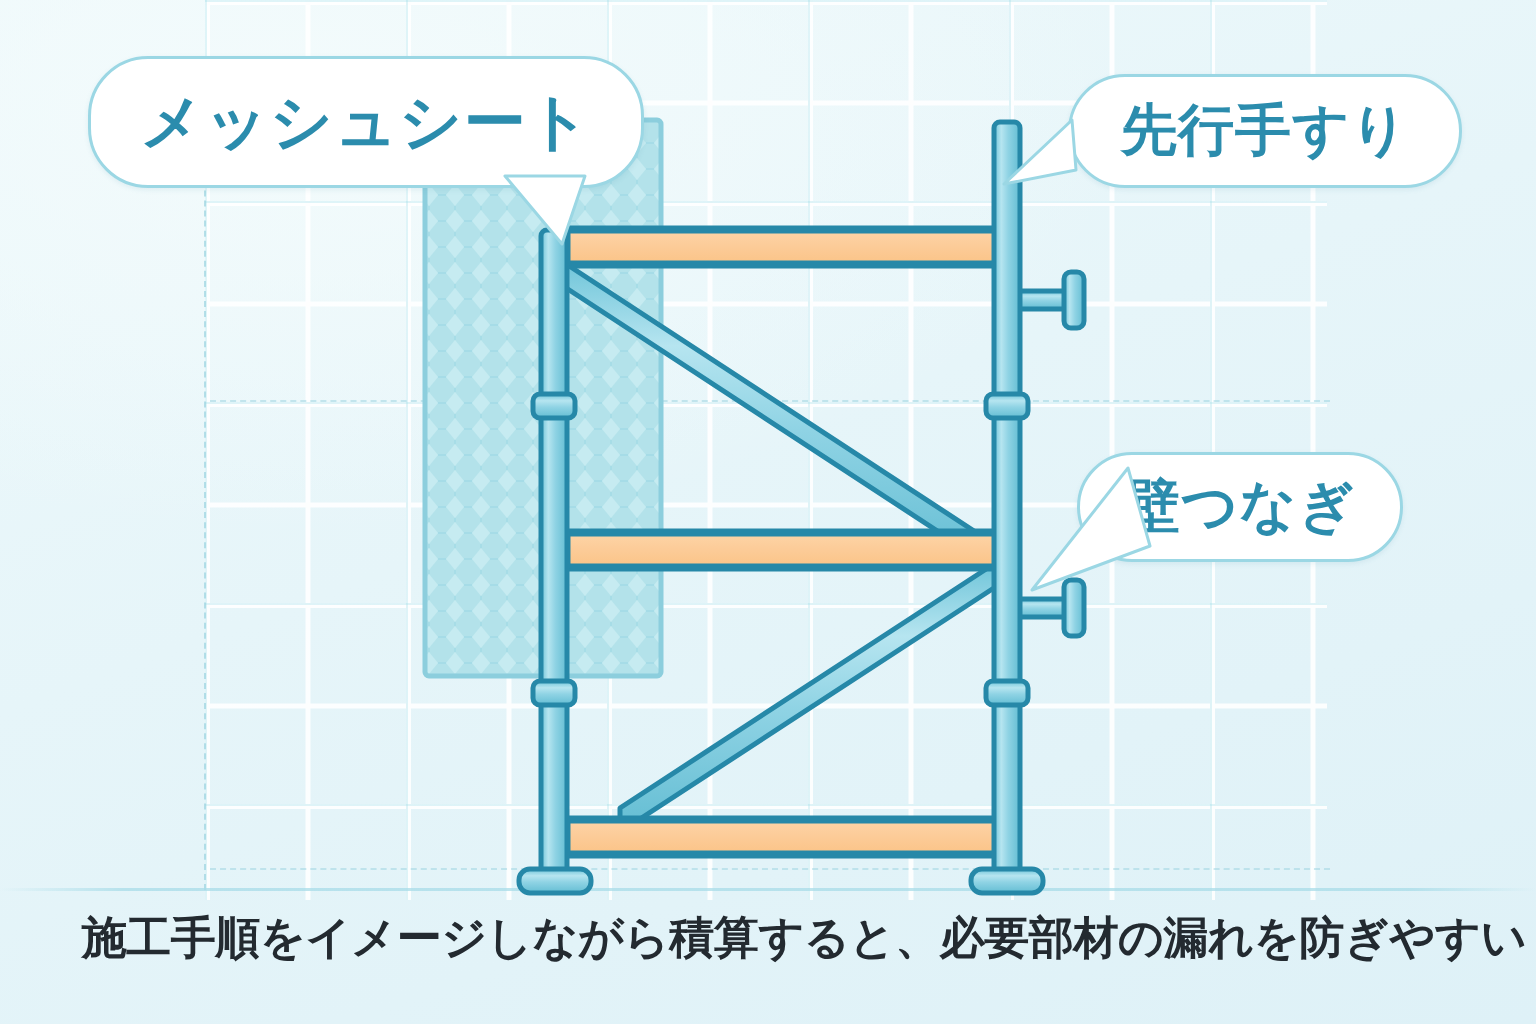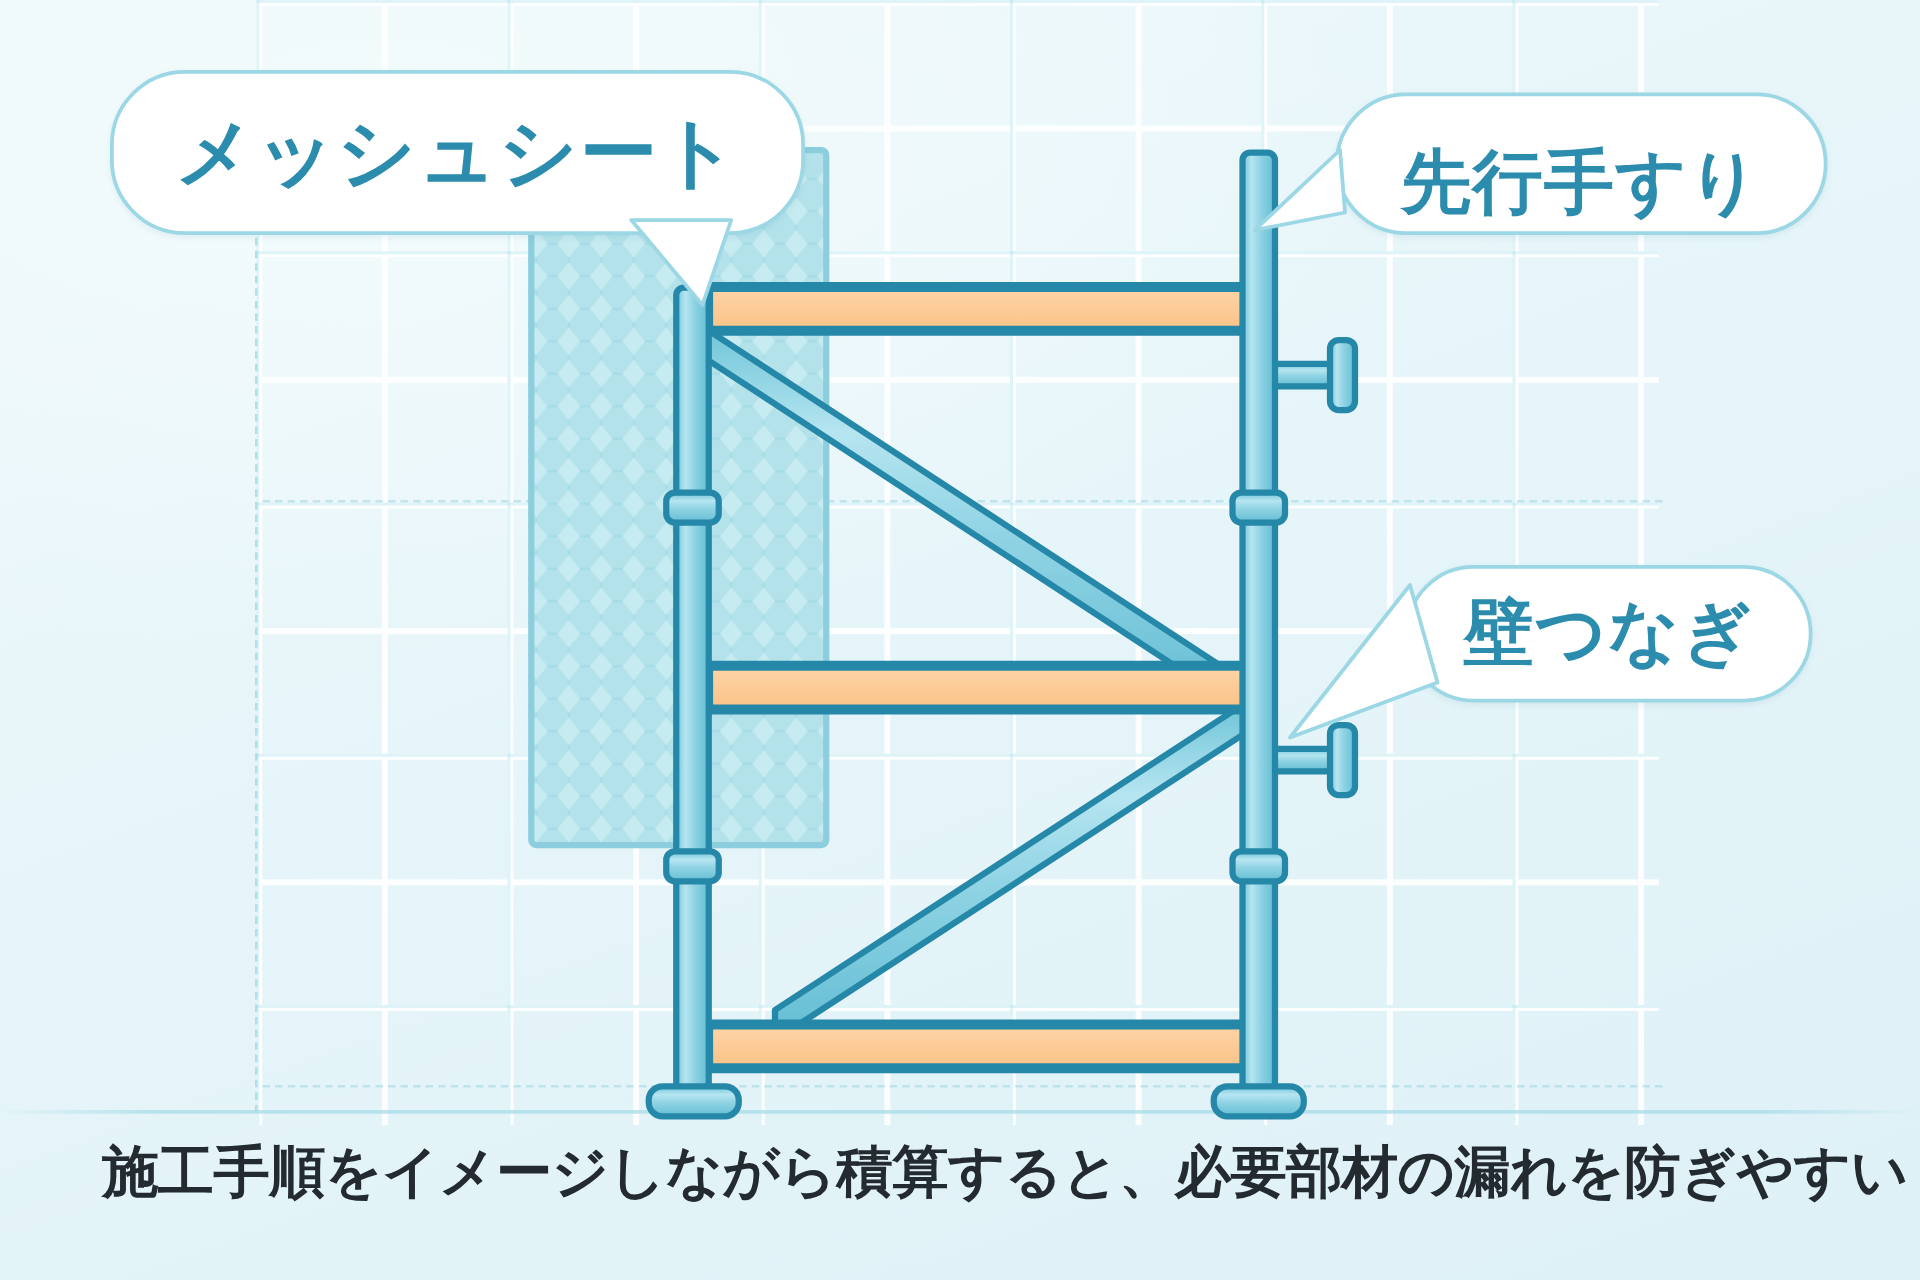--- a/index.html
+++ b/index.html
@@ -39,23 +39,23 @@
   #scaffold{position:absolute;left:0;top:0;width:1536px;height:1024px;}
 
   
   .callout{position:absolute;background:#ffffff;border:3px solid #9bd7e4;
     border-radius:60px;display:flex;align-items:center;justify-content:center;
     box-shadow:0 2px 5px rgba(80,150,170,.12);}
   .callout span{color:#2b8cad;font-weight:700;letter-spacing:.02em;
     text-shadow:1px 1px 0 rgba(255,255,255,.8);white-space:nowrap;}
   #callout-mesh{left:88px;top:56px;width:550px;height:126px;}
   #callout-mesh span{font-size:62px;}
-  #callout-rail{left:1068px;top:74px;width:388px;height:108px;align-items:flex-end;}
+  #callout-rail{left:1068px;top:74px;width:388px;height:108px;}
   #callout-rail span{font-size:56px;}
-  #callout-tie{left:1124px;top:452px;width:320px;height:104px;}
+  #callout-tie{left:1077px;top:452px;width:320px;height:104px;}
   #callout-tie span{font-size:56px;}
 
   
   #tails{position:absolute;left:0;top:0;width:1536px;height:1024px;pointer-events:none;}
 
   
   #caption{position:absolute;left:0;top:908px;width:1536px;text-align:center;
     color:#232a30;font-size:45px;font-weight:700;letter-spacing:-.01em;
     font-family:"Liberation Sans","DejaVu Sans",sans-serif;margin-left:36px;}
 </style>

